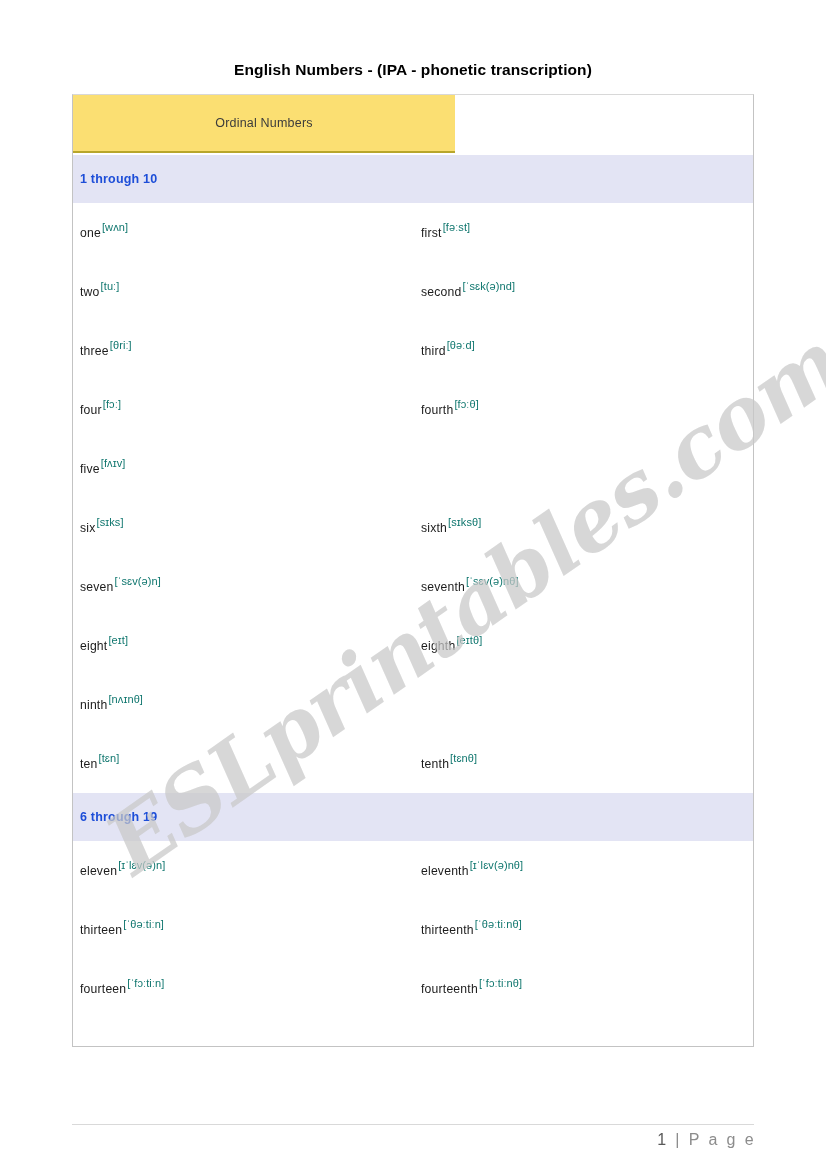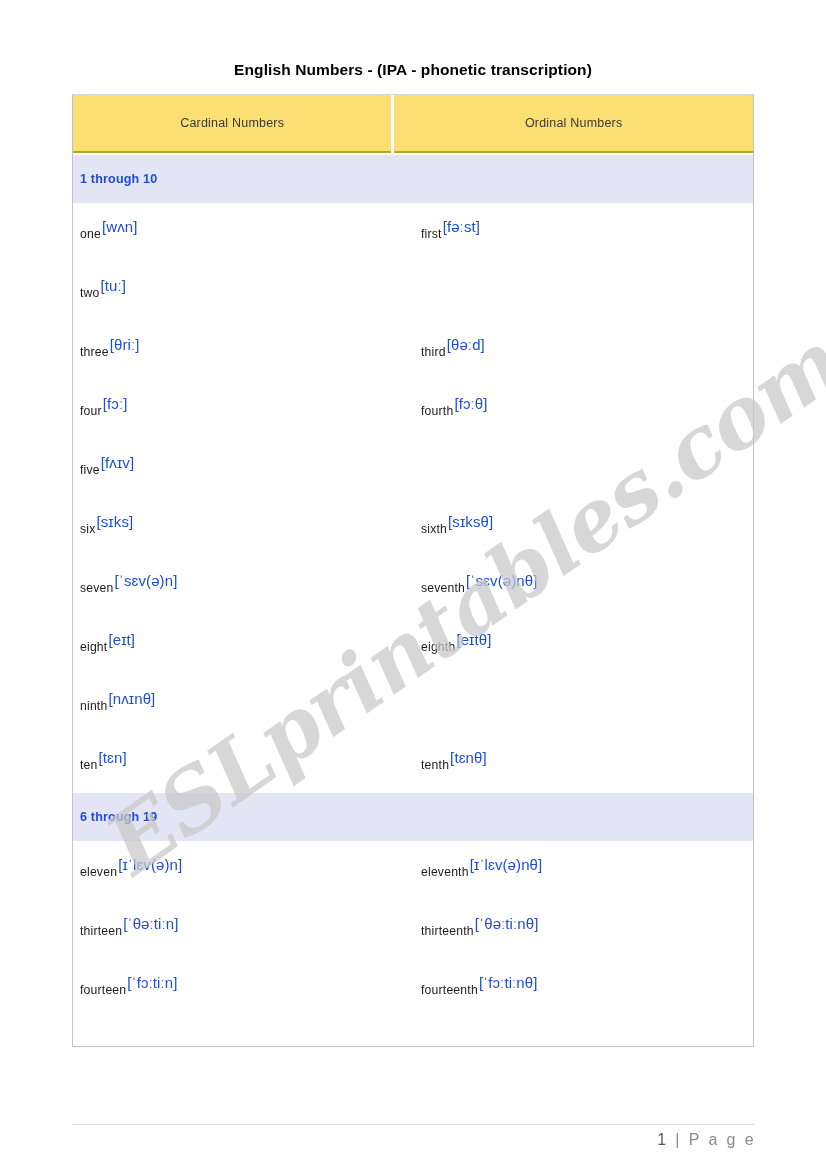--- a/index.html
+++ b/index.html
@@ -98,22 +98,22 @@
   .cell-left  { width: 342px; }
   .cell-right { width: 340px; }
 
   .word {
     font-size: 12.2px;
     color: #1c1c1c;
     letter-spacing: 0.2px;
     white-space: nowrap;
   }
   .ipa {
-    font-size: 15px;
-    color: #1d4ed8;
+    font-size: 11px;
+    color: #0f766e;
     position: relative;
     top: -6px;
     margin-left: 1px;
     white-space: nowrap;
     letter-spacing: 0.1px;
     text-align: right;
   }
 
   .tail-pad { height: 28px; }
 
@@ -162,41 +162,44 @@
 </head>
 <body>
 
 <div class="page">
 
   <div class="doc-title">English Numbers - (IPA - phonetic transcription)</div>
 
   <div class="num-table">
 
     <div class="thead">
-      <div class="th th-cardinal">Cardinal Numbers</div>
       <div class="th th-ordinal">Ordinal Numbers</div>
     </div>
 
     <div id="table-body">
         <div class="section-head">1 through 10</div>
         <div class="rows">
           <div class="row">
             <div class="cell cell-left">
               <span class="word">one</span>
               <span class="ipa">[wʌn]</span>
             </div>
             <div class="cell cell-right">
               <span class="word">first</span>
               <span class="ipa">[fəːst]</span>
             </div>
           </div>
           <div class="row">
             <div class="cell cell-left">
               <span class="word">two</span>
               <span class="ipa">[tuː]</span>
+            </div>
+            <div class="cell cell-right">
+              <span class="word">second</span>
+              <span class="ipa">[ˈsɛk(ə)nd]</span>
             </div>
           </div>
           <div class="row">
             <div class="cell cell-left">
               <span class="word">three</span>
               <span class="ipa">[θriː]</span>
             </div>
             <div class="cell cell-right">
               <span class="word">third</span>
               <span class="ipa">[θəːd]</span>

